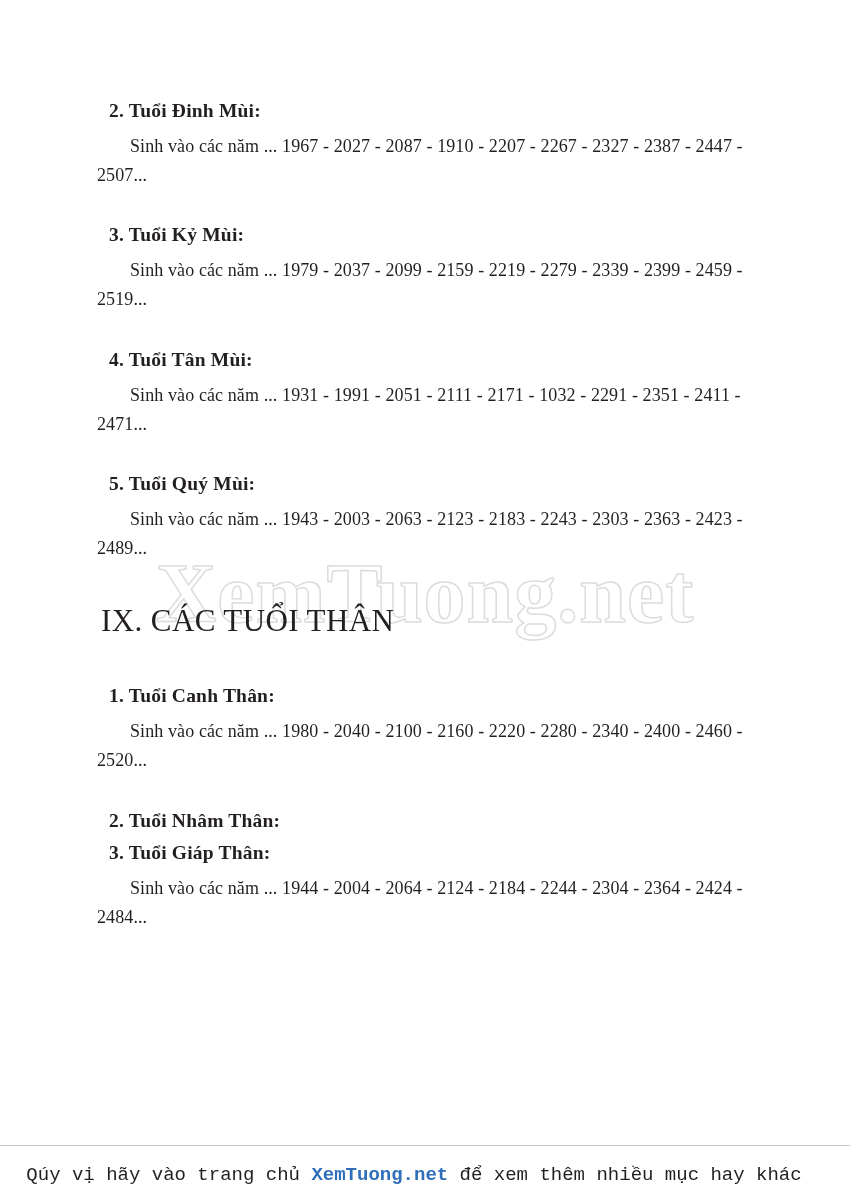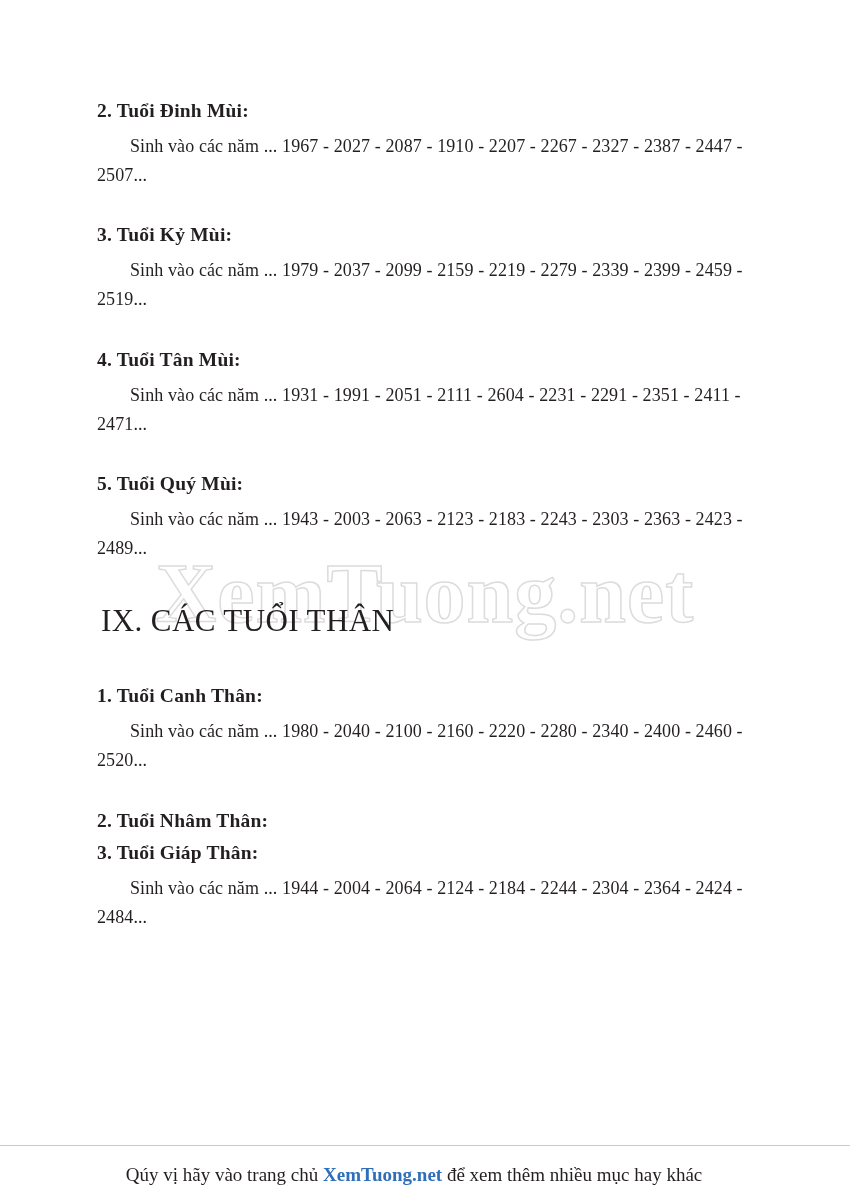--- a/index.html
+++ b/index.html
@@ -29,21 +29,21 @@
     top: 100px;
     width: 660px;
     z-index: 2;
   }
 
   .sec-heading {
     font-family: "Liberation Serif", serif;
     font-weight: bold;
     font-size: 19.5px;
     color: #231f20;
-    margin: 0 0 10px 0;
+    margin: 0 0 10px 12px;
     letter-spacing: 0.2px;
   }
 
   .para {
     font-family: "Liberation Serif", serif;
     font-size: 18px;
     line-height: 1.62;
     color: #231f20;
     margin: 0 0 34px 0;
     text-indent: 33px;
@@ -87,21 +87,21 @@
     user-select: none;
   }
 
   
   .footer {
     position: absolute;
     left: 0;
     bottom: 16px;
     width: 828px;
     text-align: center;
-    font-family: Liberation Serif, serif;
+    font-family: Liberation Mono, monospace;
     font-size: 19px;
     color: #231f20;
     z-index: 3;
   }
   .footer .brand {
     color: #2f6fba;
     font-weight: bold;
   }
   .footer-divider {
     position: absolute;
@@ -127,21 +127,21 @@
       <p class="para">Sinh vào các năm ... 1967 - 2027 - 2087 - 1910 - 2207 - 2267 - 2327 - 2387 - 2447 - 2507...</p>
     </div>
 
     <div class="block">
       <h3 class="sec-heading">3. Tuổi Kỷ Mùi:</h3>
       <p class="para">Sinh vào các năm ... 1979 - 2037 - 2099 - 2159 - 2219 - 2279 - 2339 - 2399 - 2459 - 2519...</p>
     </div>
 
     <div class="block">
       <h3 class="sec-heading">4. Tuổi Tân Mùi:</h3>
-      <p class="para">Sinh vào các năm ... 1931 - 1991 - 2051 - 2111 - 2604 - 2231 - 2291 - 2351 - 2411 - 2471...</p>
+      <p class="para">Sinh vào các năm ... 1931 - 1991 - 2051 - 2111 - 2171 - 1032 - 2291 - 2351 - 2411 - 2471...</p>
     </div>
 
     <div class="block">
       <h3 class="sec-heading">5. Tuổi Quý Mùi:</h3>
       <p class="para last-in-block">Sinh vào các năm ... 1943 - 2003 - 2063 - 2123 - 2183 - 2243 - 2303 - 2363 - 2423 - 2489...</p>
     </div>
 
     <h1 class="big-heading">IX. CÁC TUỔI THÂN</h1>
 
     <div class="block">

